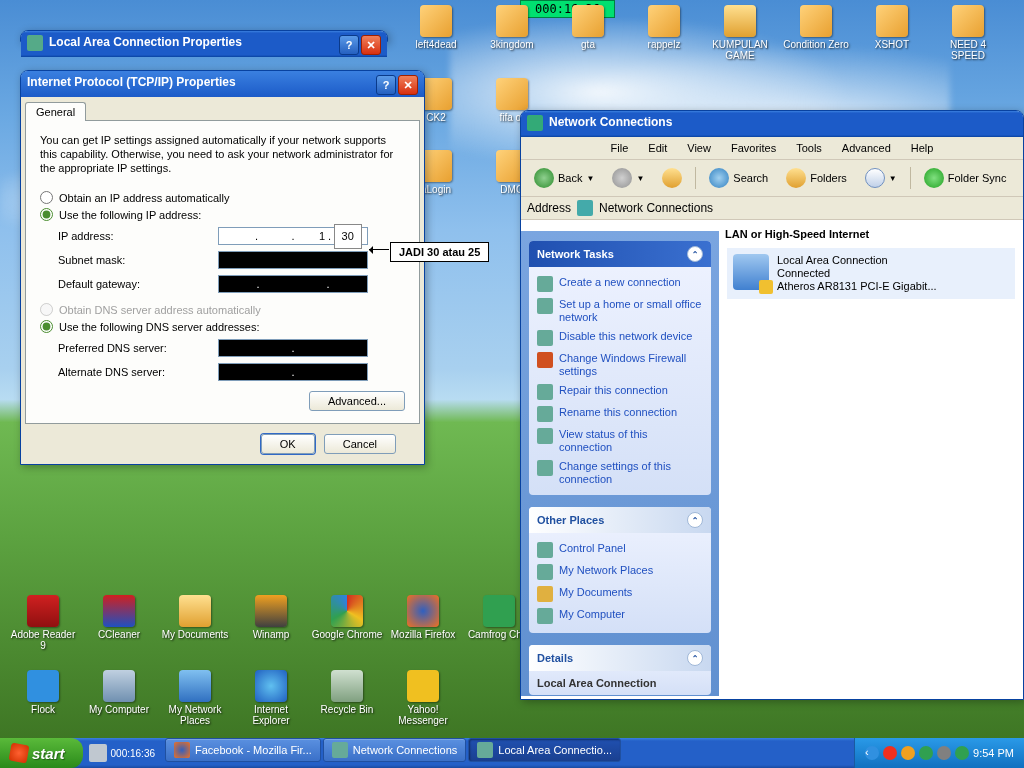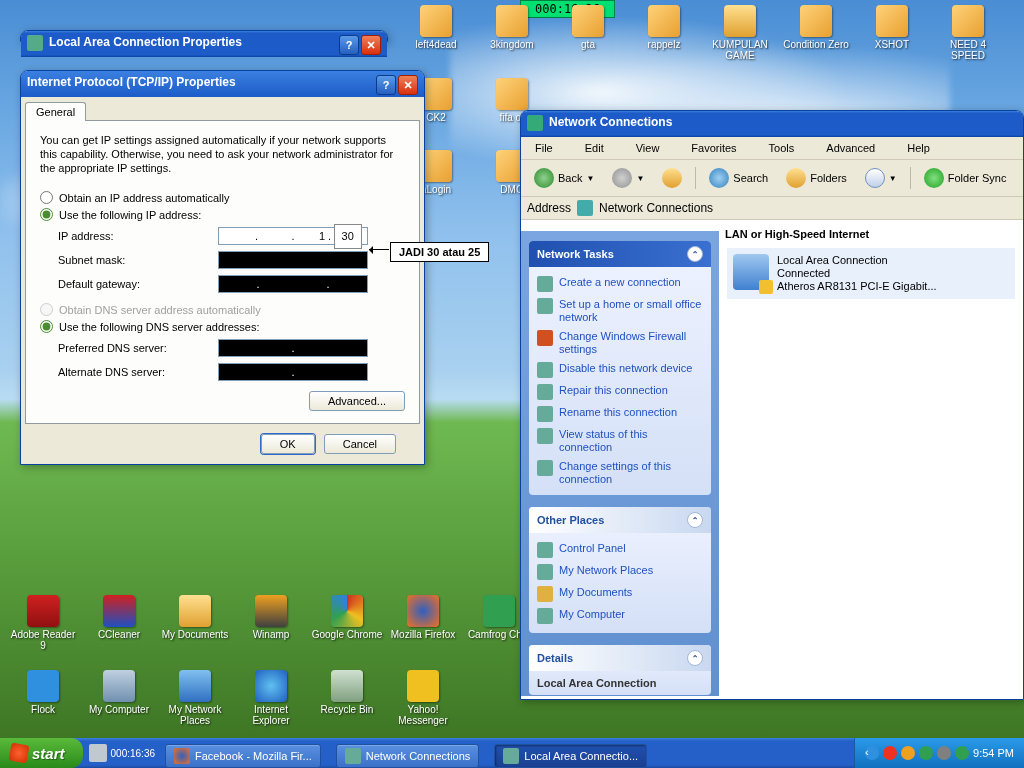--- a/index.html
+++ b/index.html
@@ -172,21 +172,21 @@
   width:20px; height:1px; background:#000;
 }
 .callout::after {
   content:""; position:absolute; left:-26px; top:3px;
   border: 4px solid transparent; border-right-color:#000;
 }
 
 
 #nc-window { top: 110px; left: 520px; width: 504px; height: 590px; background:#fff;}
 #nc-window .titlebar .ticon { background:#3a7;}
-.menubar { background:#ece9d8; display:flex; gap:16px; padding:3px 6px; font-size:11px; border-bottom:1px solid #d0c8b8;}
+.menubar { background:#ece9d8; display:flex; gap:4px; padding:3px 6px; font-size:11px; border-bottom:1px solid #d0c8b8;justify-content:center;}
 .menubar span { padding:2px 8px; cursor:pointer;}
 .toolbar { background:#ece9d8; padding:4px 6px; display:flex; align-items:center; gap:4px; border-bottom:1px solid #d0c8b8;}
 .tbtn { display:flex; align-items:center; gap:4px; padding:3px 6px; border:1px solid transparent; border-radius:3px; font-size:11px; cursor:pointer;}
 .tbtn .ico16 { width:20px; height:20px; border-radius:50%;}
 .i-back{background:radial-gradient(circle,#8fd08f,#2a8a2a);}
 .i-fwd{background:radial-gradient(circle,#d0d0d0,#909090);}
 .i-up{background:linear-gradient(#ffe090,#e0a030); border-radius:3px;}
 .i-search{background:radial-gradient(circle,#a0d0f0,#3080c0);}
 .i-folders{background:linear-gradient(#ffe090,#e0a030);border-radius:3px;}
 .i-views{background:linear-gradient(#fff,#c0d0e8);border:1px solid #7090c0;border-radius:3px;}
@@ -236,21 +236,21 @@
   color:#fff; font-weight:bold; font-style:italic;
   padding:0 18px 0 10px; font-size:15px;
   display:flex;align-items:center;gap:4px;
   border-radius:0 12px 12px 0;
   cursor:pointer;
   text-shadow:1px 1px 1px rgba(0,0,0,.4);
 }
 .startbtn::before{content:"";width:18px;height:18px;background:radial-gradient(circle,#ff6030,#d03000);border-radius:3px;transform:rotate(10deg);}
 .ql { display:flex;align-items:center;padding:0 6px;gap:4px;}
 .ql .qico{width:18px;height:18px;background:#6aa;border-radius:2px;}
-.taskbtns { display:flex;align-items:flex-end;gap:15px;padding:0 4px;flex:1;}
+.taskbtns { display:flex;align-items:flex-start;gap:2px;padding:0 4px;flex:1;}
 .taskbtn {
   background:linear-gradient(to bottom,#5a90e0,#3a70c8);
   border:1px solid #2050a0;
   border-radius:3px;
   color:#fff; font-size:11px;
   padding:0 8px; height:24px;
   display:flex;align-items:center;gap:5px;
   min-width:140px; max-width:160px;
   cursor:pointer;
   box-shadow: inset 0 1px 0 rgba(255,255,255,.2);
@@ -539,26 +539,26 @@
         <div class="taskbody">
           <div class="tasklink">
               <div class="li-ico"></div>
               <span>Create a new connection</span>
             </div>
           <div class="tasklink">
               <div class="li-ico"></div>
               <span>Set up a home or small office network</span>
             </div>
           <div class="tasklink">
+              <div class="li-ico"></div>
+              <span>Disable this network device</span>
+            </div>
+          <div class="tasklink">
               <div class="li-ico" style="background:#d05020"></div>
               <span>Change Windows Firewall settings</span>
-            </div>
-          <div class="tasklink">
-              <div class="li-ico"></div>
-              <span>Disable this network device</span>
             </div>
           <div class="tasklink">
               <div class="li-ico"></div>
               <span>Repair this connection</span>
             </div>
           <div class="tasklink">
               <div class="li-ico"></div>
               <span>Rename this connection</span>
             </div>
           <div class="tasklink">

